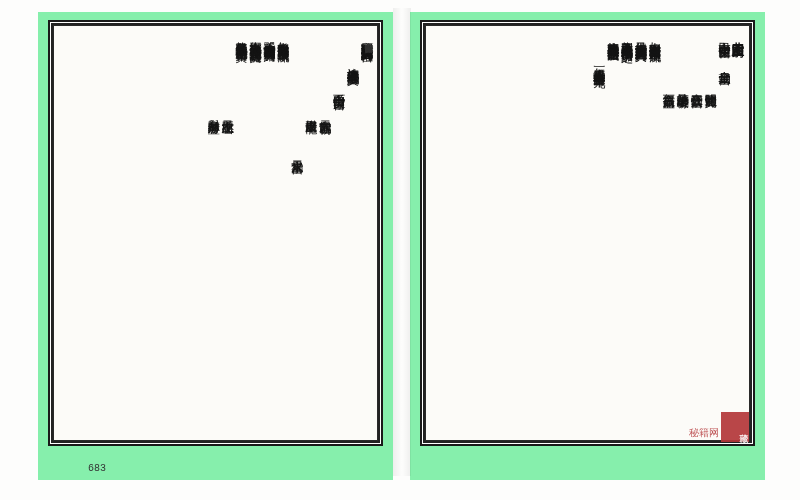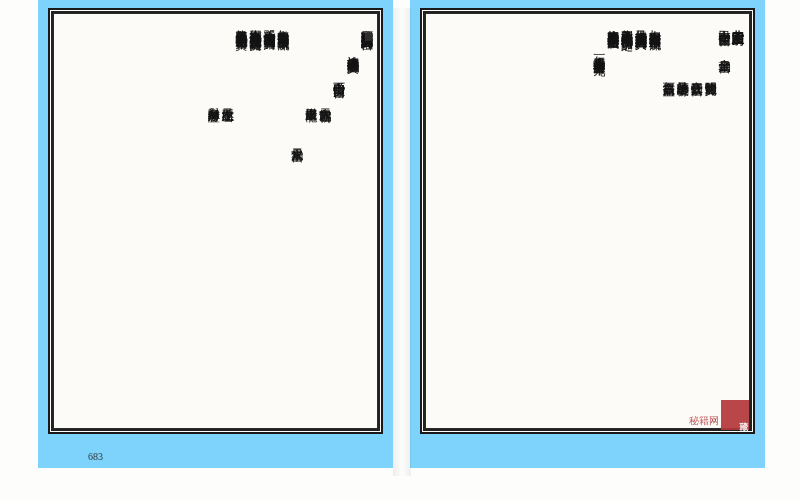--- a/index.html
+++ b/index.html
@@ -14,23 +14,23 @@
     font-family: "DejaVu Sans", sans-serif;
   }
   .scan {
     position: relative;
     width: 800px;
     height: 500px;
     background: #fdfdfc;
   }
   .page {
     position: absolute;
-    top: 0;
+    top: 12px;
     height: 468px;
-    background: #7dd3fc;
+    background: #86efac;
   }
   .page-left {
     left: 38px;
     width: 355px;
   }
   .page-right {
     left: 410px;
     width: 355px;
   }
   .frame {
@@ -93,21 +93,21 @@
     font-family: "DejaVu Serif", serif;
     font-size: 9px;
     line-height: 1.1;
     color: #3a3a3a;
     opacity: 0.75;
     white-space: pre;
   }
   .folio {
     position: absolute;
     bottom: 6px;
-    font-family: Liberation Serif, serif;
+    font-family: Liberation Mono, monospace;
     font-size: 10px;
     color: #333;
   }
   .folio-left { left: 50px; }
   .seal {
     position: absolute;
     right: 16px;
     bottom: 38px;
     width: 28px;
     height: 30px;

